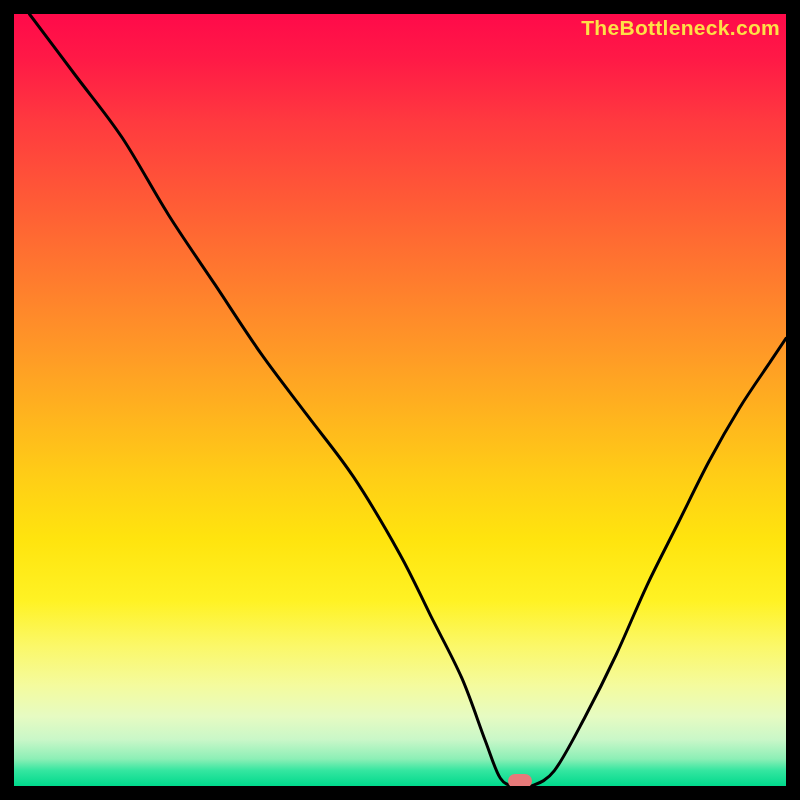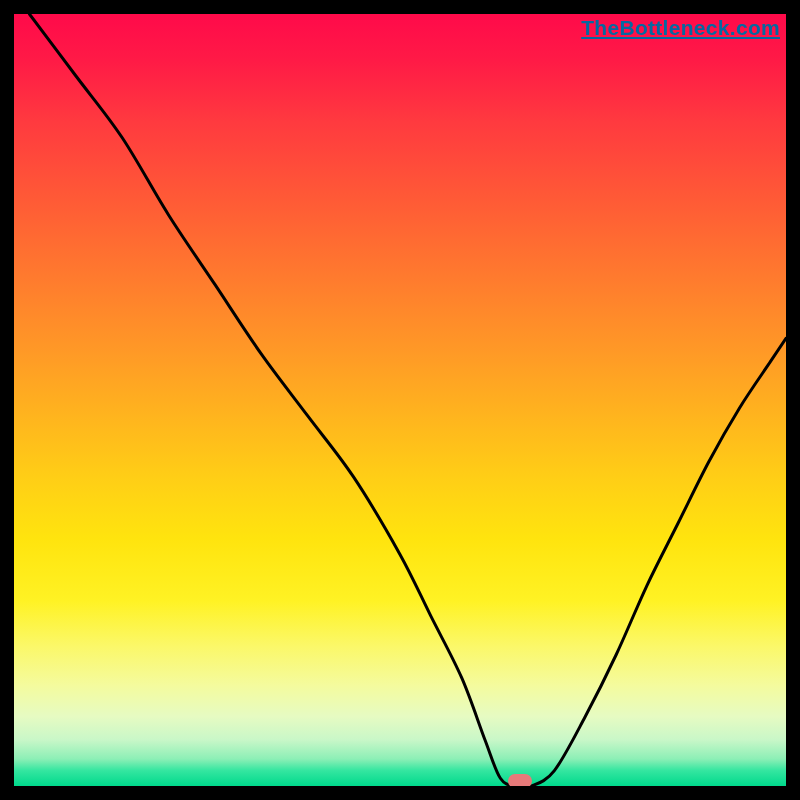--- a/index.html
+++ b/index.html
@@ -55,24 +55,23 @@
     background: #e77a7a;
     transform: translate(-50%, -50%);
   }
   .watermark {
     position: absolute;
     top: 2px;
     right: 6px;
     font-family: Arial, Helvetica, sans-serif;
     font-size: 21px;
     font-weight: 600;
-    color: #0369a1;
+    color: #fde047;
     letter-spacing: 0.3px;
     user-select: none;
-    text-decoration: underline;
   }
 </style>
 </head>
 <body>
 
 <div class="frame">
   <div class="plot-area">
     <div class="gradient"></div>
     <svg class="curve" viewBox="0 0 772 772" preserveAspectRatio="none">
       <path id="curve-path" fill="none" stroke="#000" stroke-width="3" stroke-linejoin="round" stroke-linecap="round" d="M 15.44 0.00 C 23.16 10.29, 46.32 41.17, 61.76 61.76 C 77.20 82.35, 92.64 100.36, 108.08 123.52 C 123.52 146.68, 138.96 176.27, 154.40 200.72 C 169.84 225.17, 185.28 247.04, 200.72 270.20 C 216.16 293.36, 231.60 317.81, 247.04 339.68 C 262.48 361.55, 277.92 380.85, 293.36 401.44 C 308.80 422.03, 324.24 440.04, 339.68 463.20 C 355.12 486.36, 373.13 517.24, 386.00 540.40 C 398.87 563.56, 406.59 581.57, 416.88 602.16 C 427.17 622.75, 438.75 643.33, 447.76 663.92 C 456.77 684.51, 464.49 708.95, 470.92 725.68 C 477.35 742.41, 481.21 756.56, 486.36 764.28 C 491.51 772.00, 496.65 770.71, 501.80 772.00 C 506.95 773.29, 510.81 774.57, 517.24 772.00 C 523.67 769.43, 531.39 768.14, 540.40 756.56 C 549.41 744.98, 560.99 721.82, 571.28 702.52 C 581.57 683.22, 591.87 662.63, 602.16 640.76 C 612.45 618.89, 622.75 593.15, 633.04 571.28 C 643.33 549.41, 653.63 530.11, 663.92 509.52 C 674.21 488.93, 684.51 467.06, 694.80 447.76 C 705.09 428.46, 715.39 410.45, 725.68 393.72 C 735.97 376.99, 748.84 358.98, 756.56 347.40 C 764.28 335.82, 769.43 328.10, 772.00 324.24"></path>

